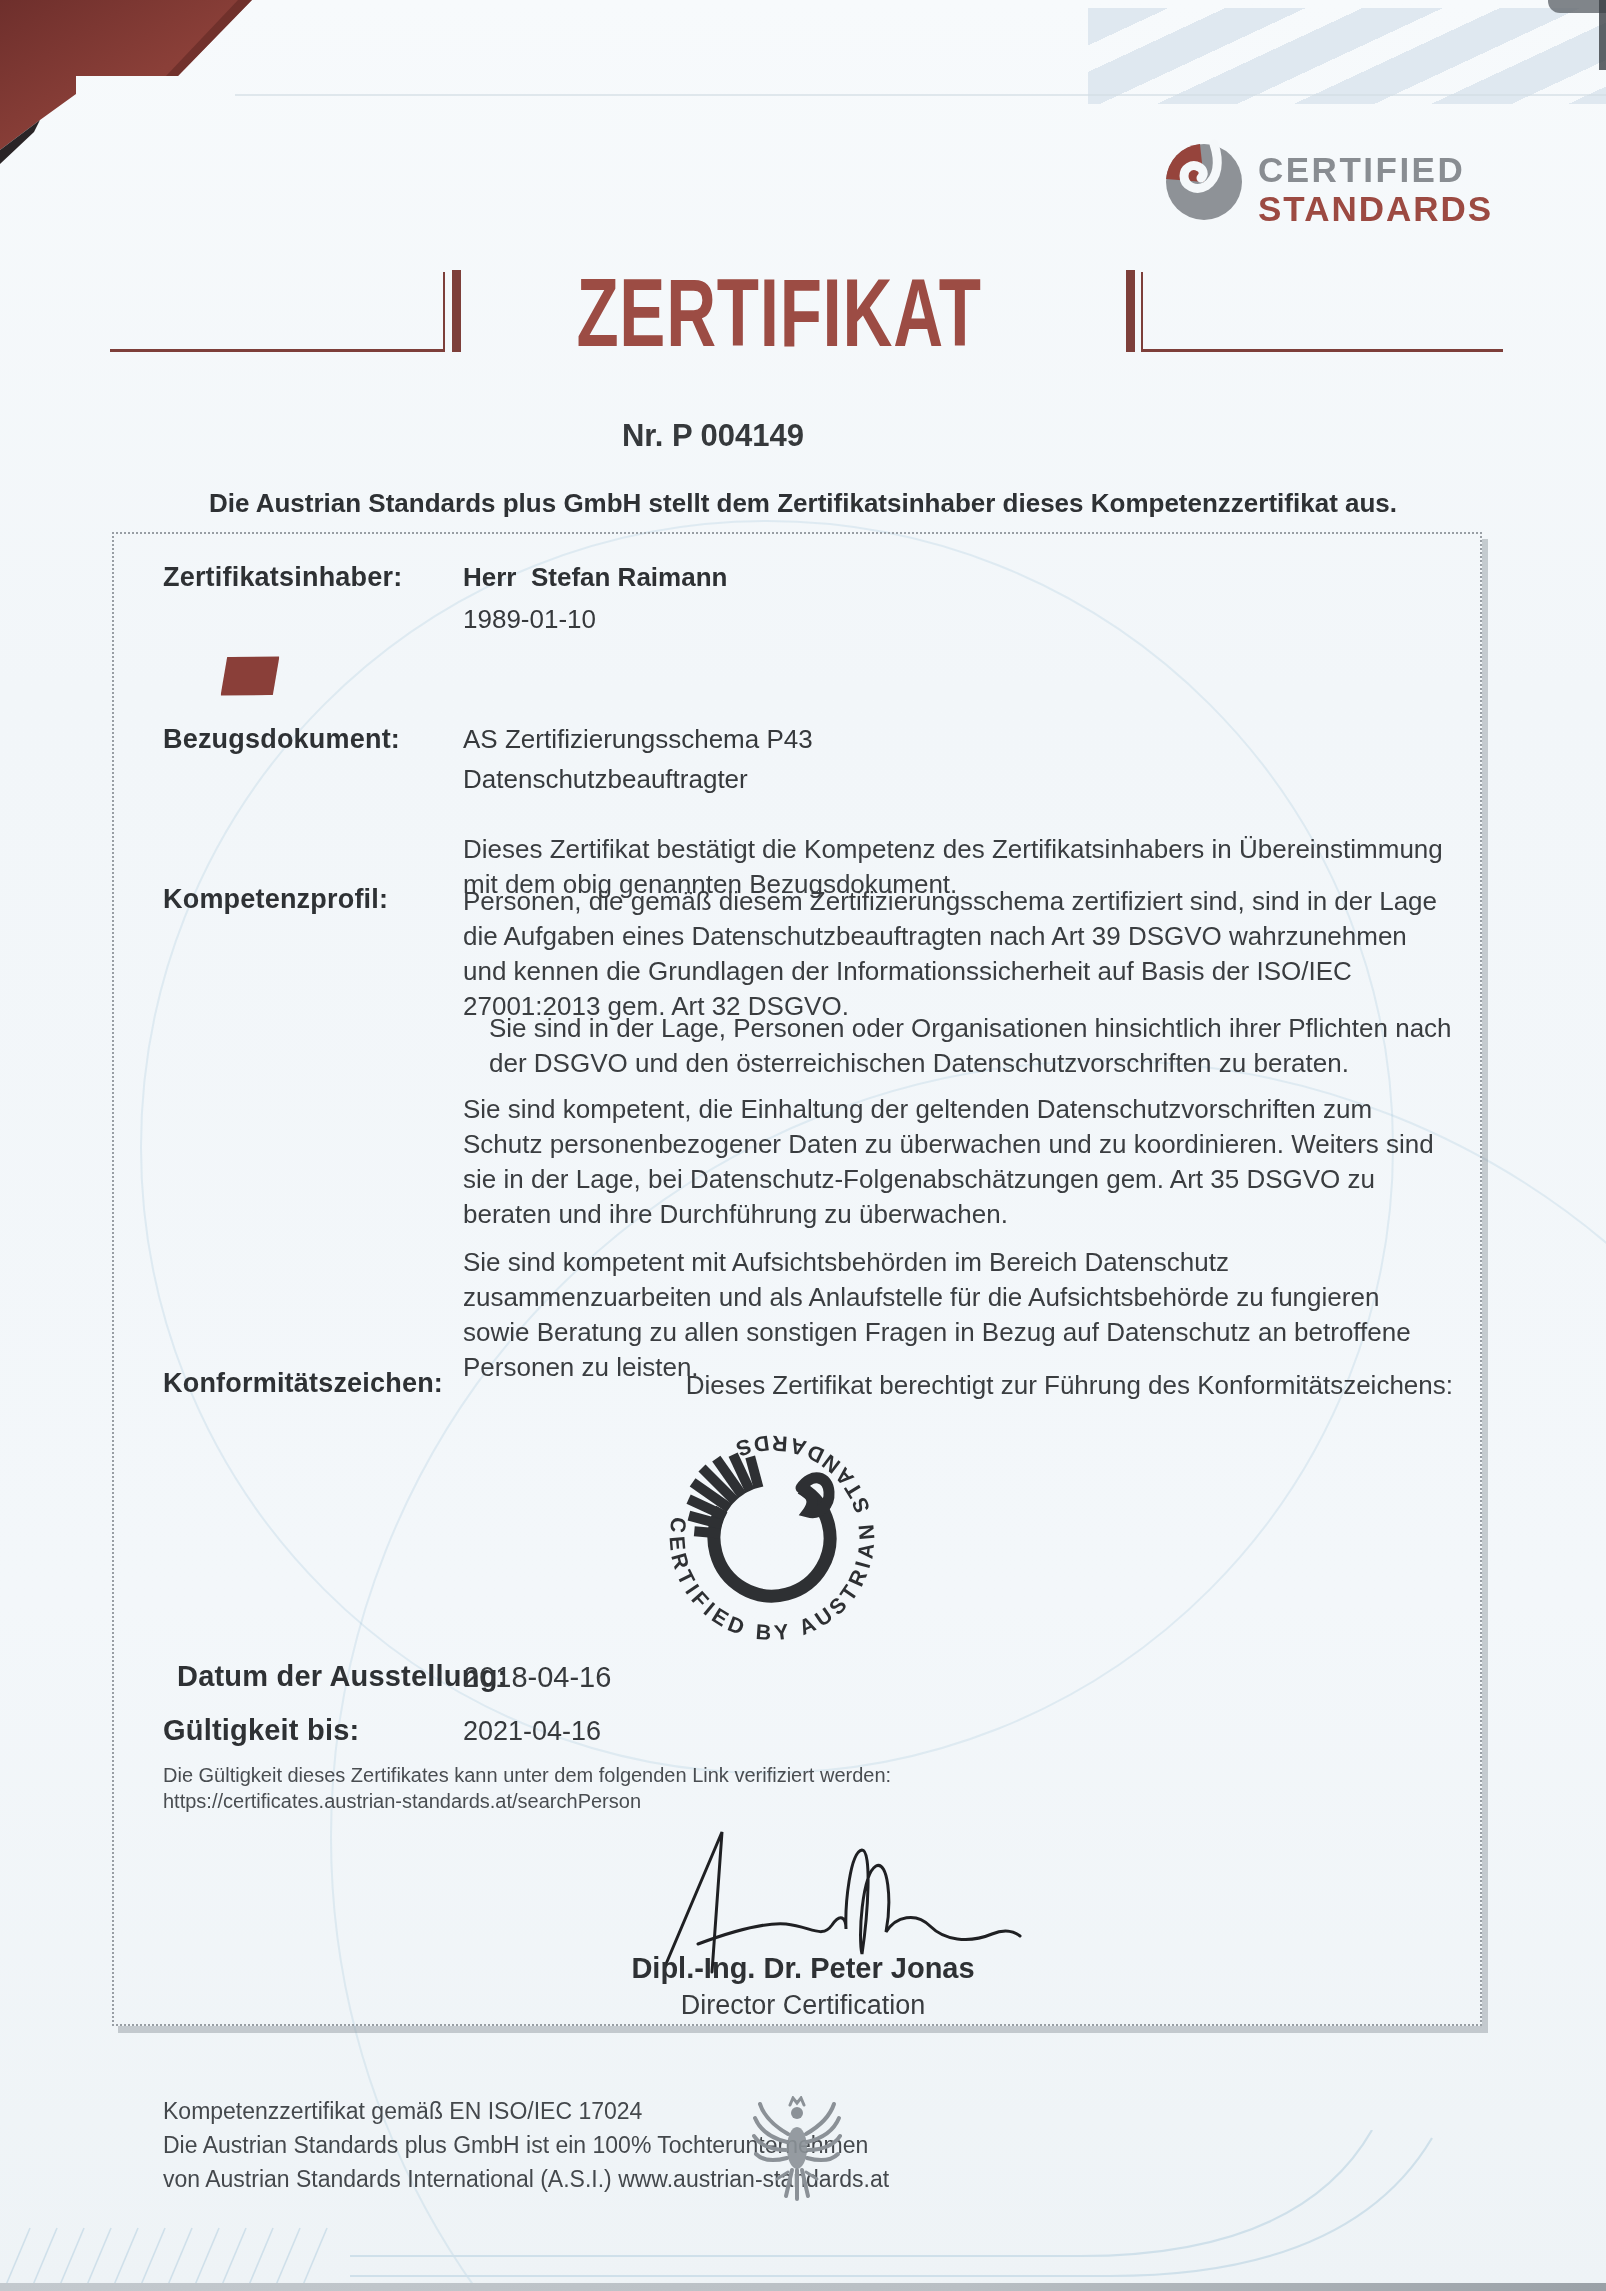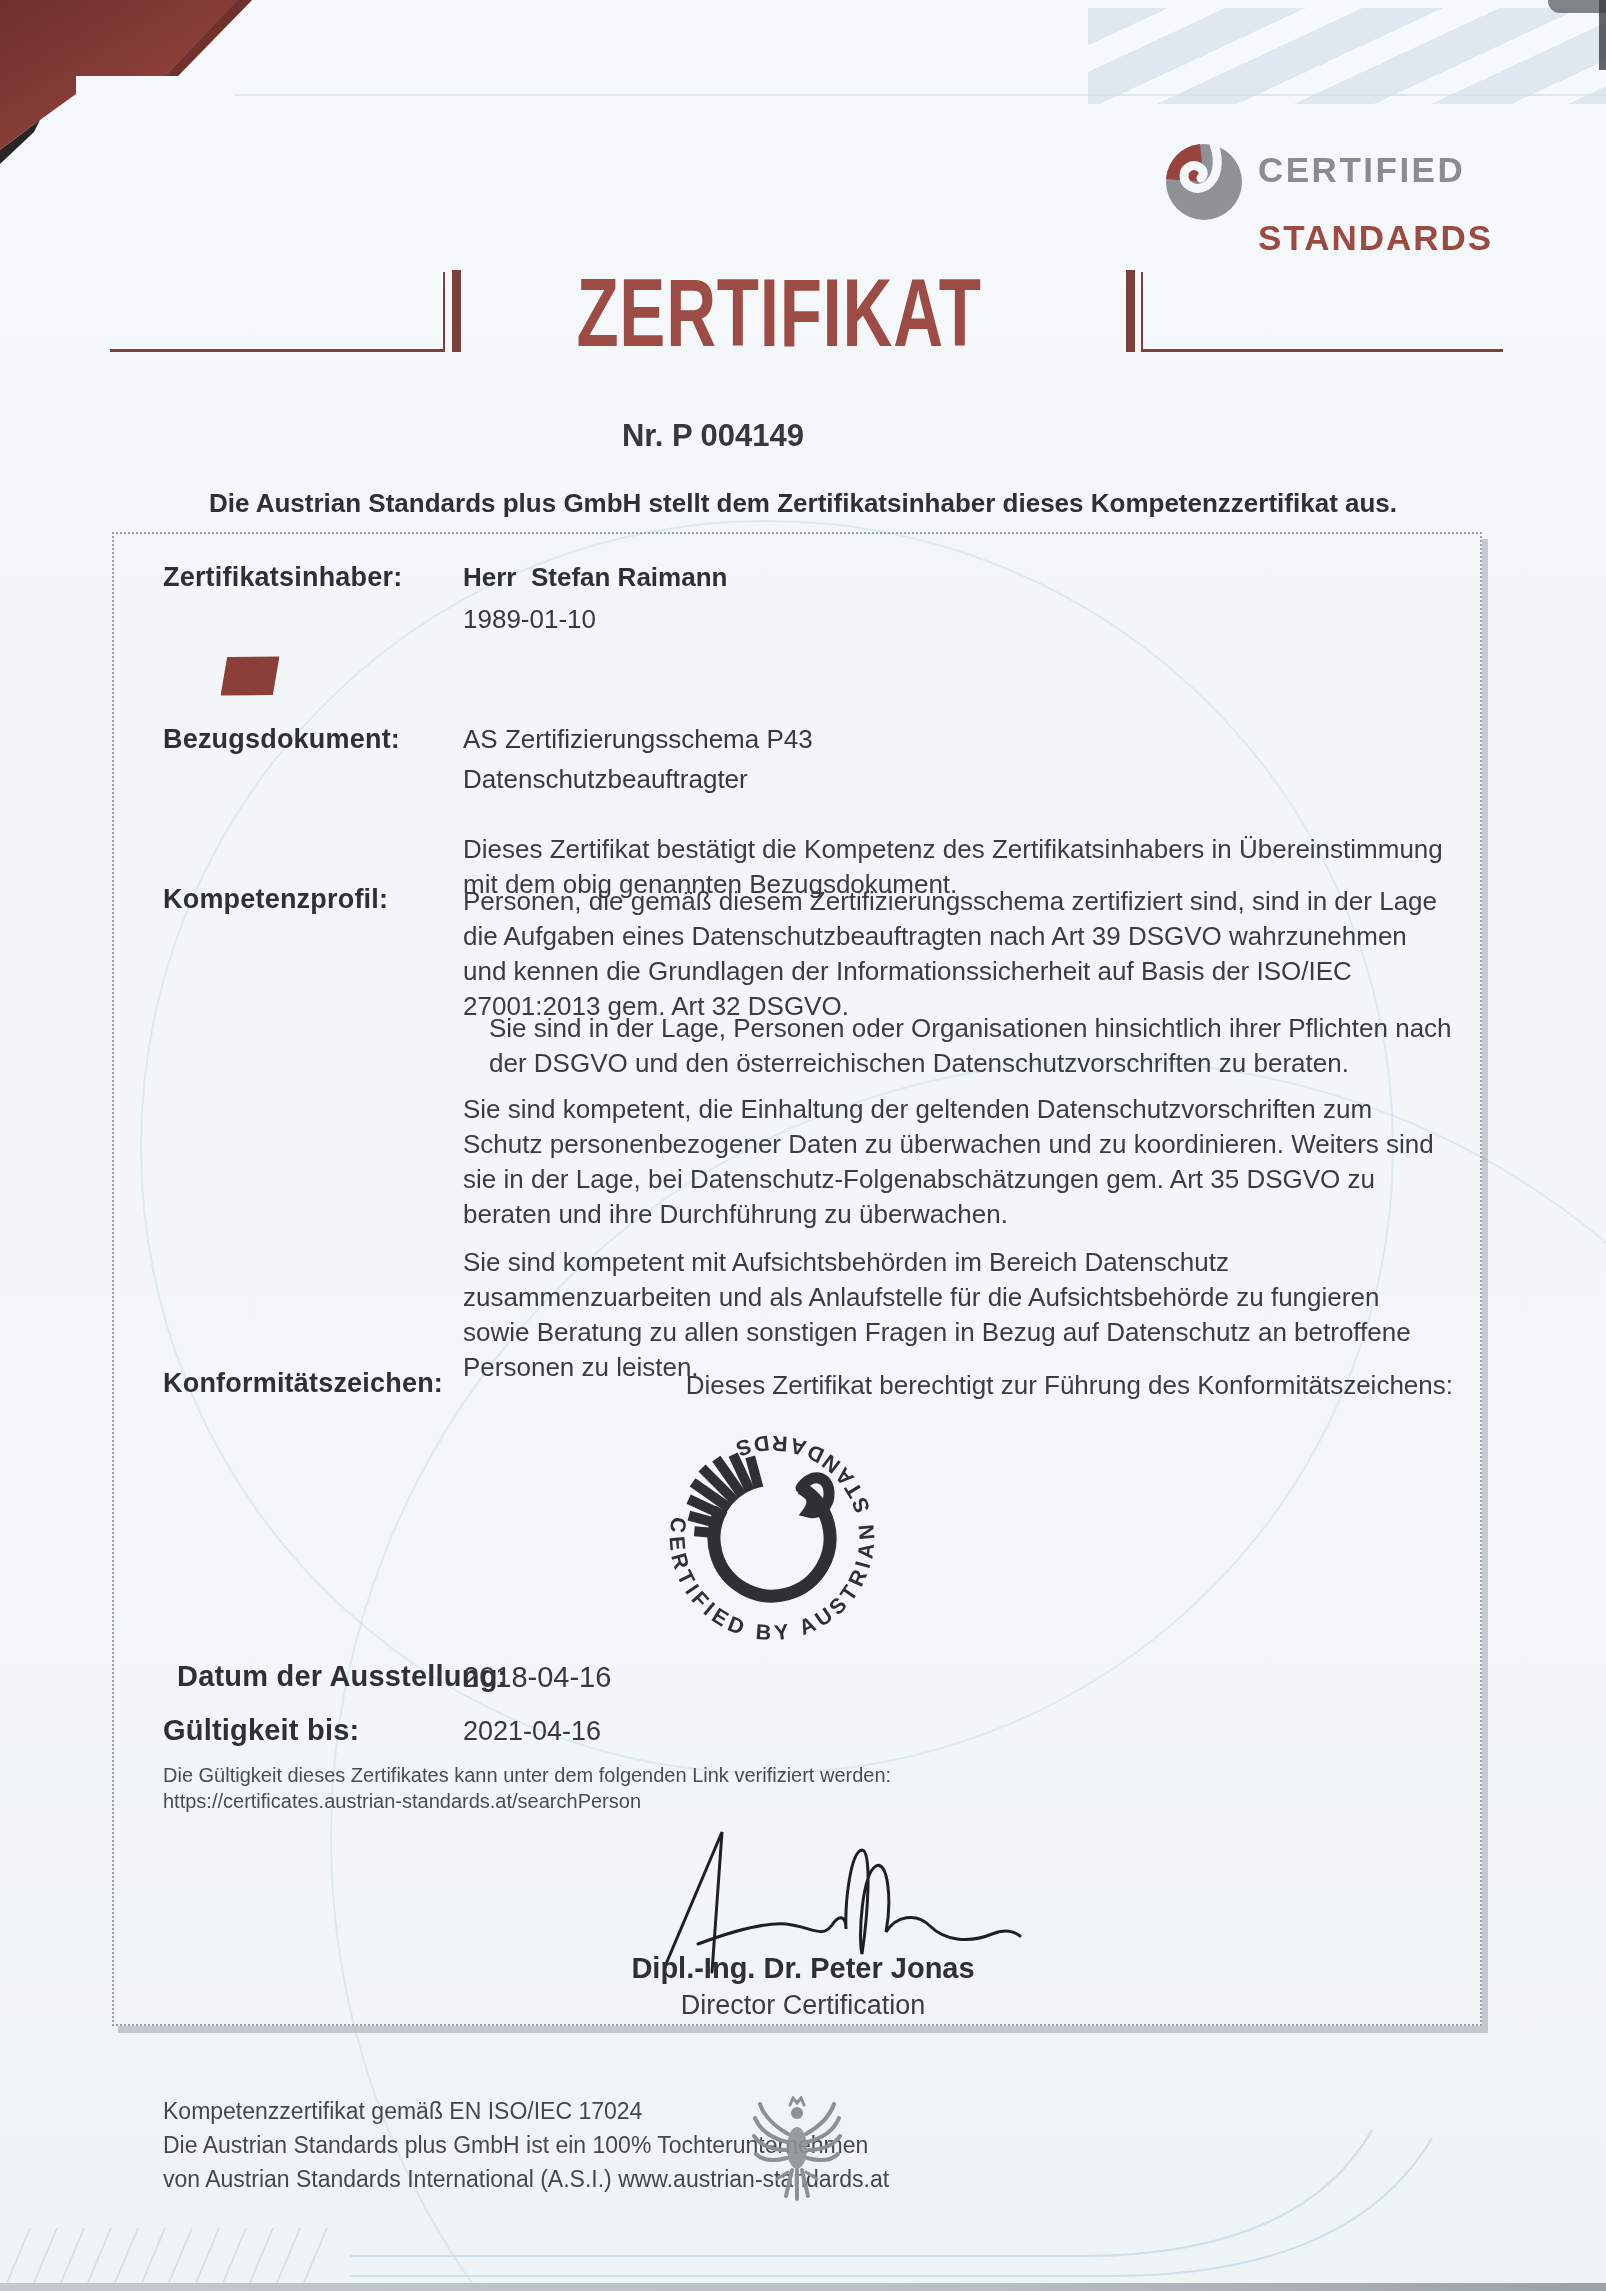--- a/index.html
+++ b/index.html
@@ -43,21 +43,21 @@
   <div class="abs" style="left:1548px;top:0;width:58px;height:13px;background:#6b7075;border-bottom-left-radius:12px;opacity:.85;"></div>
   <div class="abs" style="left:1599px;top:0;width:7px;height:70px;background:#3a3f44;opacity:.8;"></div>
   <div class="scanline" style="left:235px;top:94px;width:1371px;height:2px;"></div>
 
   <svg class="abs" style="left:1158px;top:136px;" width="92" height="92" viewBox="-46 -46 92 92">
     <circle r="38" fill="#8e9297"></circle>
     <path d="M0,0 L-38,-3 A38,38 0 0 1 -4,-38 Z" fill="#96443c"></path>
     <path d="M10,-38 C16,-20 14,-4 2,4 C-8,10 -20,4 -20,-6 C-20,-14 -12,-19 -5,-15 C-1,-13 1,-8 -3,-4" fill="none" stroke="#f5f8fa" stroke-width="9" stroke-linecap="round"></path>
   </svg>
   <div class="abs" style="left:1258px;top:150px;font-size:35px;font-weight:bold;letter-spacing:2.5px;color:#898d92;">CERTIFIED</div>
-  <div class="abs" style="left:1258px;top:189px;font-size:35px;font-weight:bold;letter-spacing:2px;color:#9c4a42;margin-top:29px;">STANDARDS</div>
+  <div class="abs" style="left:1258px;top:189px;font-size:35px;font-weight:bold;letter-spacing:2px;color:#9c4a42;">STANDARDS</div>
 
   <div class="abs titlebar" style="left:110px;top:349px;width:335px;height:3px;"></div>
   <div class="abs titlebar" style="left:443px;top:272px;width:2px;height:80px;"></div>
   <div class="abs titlebar" style="left:452px;top:270px;width:9px;height:82px;"></div>
   <div class="abs" style="left:379px;top:258px;width:800px;text-align:center;font-size:96px;font-weight:bold;color:#9c4c44;letter-spacing:1px;transform:scaleX(.72);">ZERTIFIKAT</div>
   <div class="abs titlebar" style="left:1126px;top:270px;width:9px;height:82px;"></div>
   <div class="abs titlebar" style="left:1141px;top:272px;width:2px;height:80px;"></div>
   <div class="abs titlebar" style="left:1143px;top:349px;width:360px;height:3px;"></div>
 
   <div class="abs" style="left:0;top:418px;width:1426px;text-align:center;font-size:31px;font-weight:bold;color:#36393c;">Nr. P 004149</div>

